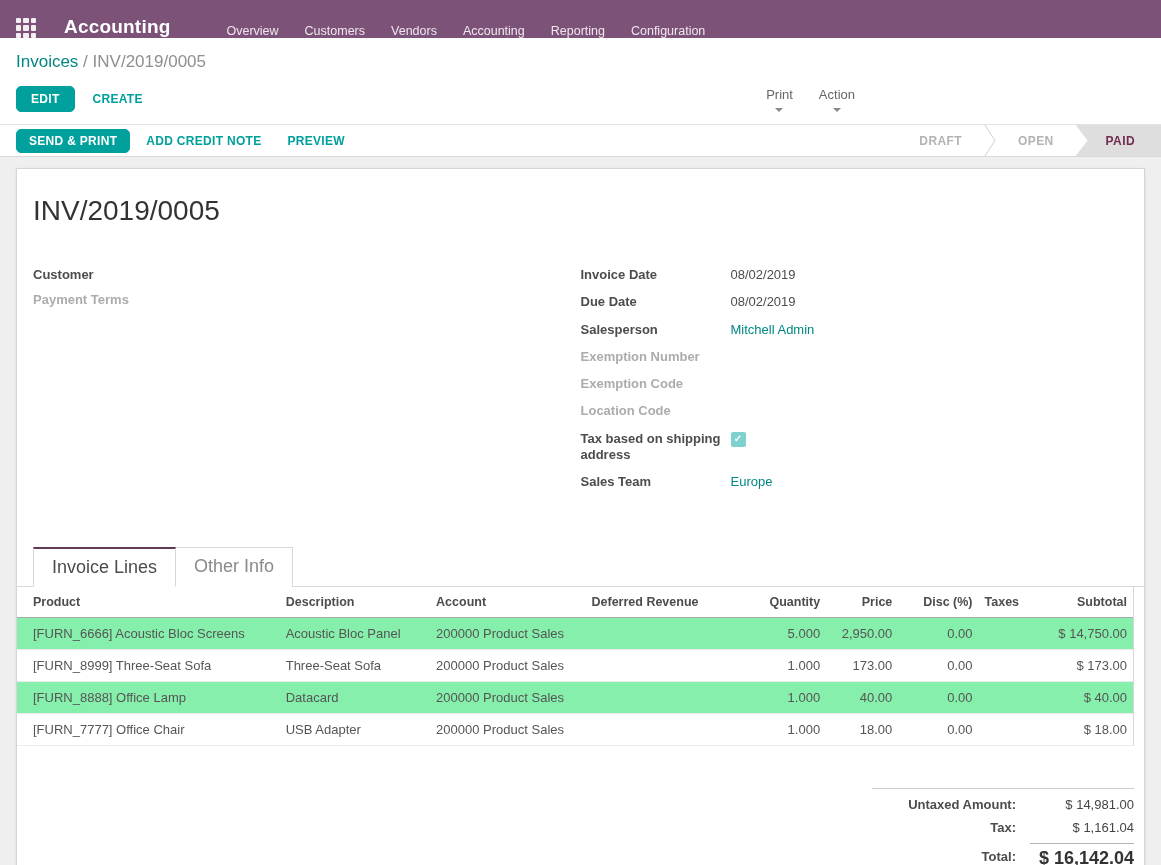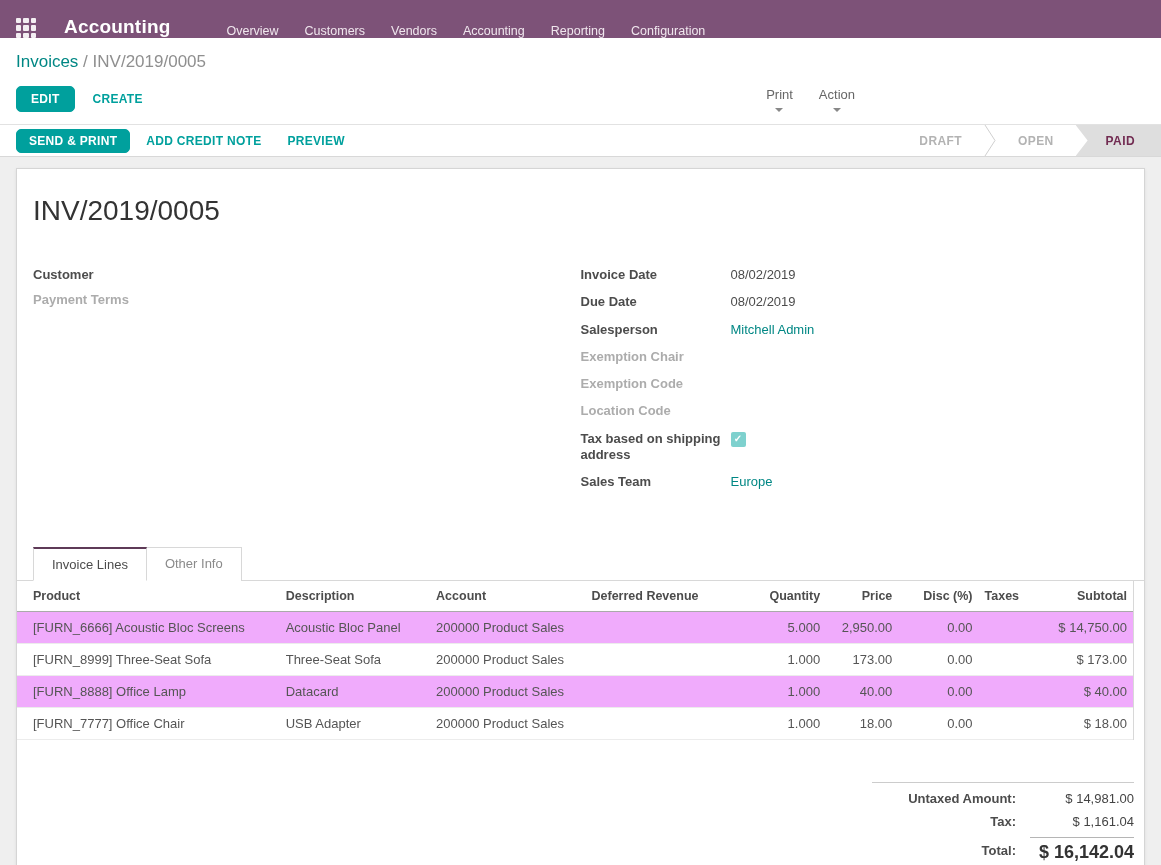--- a/index.html
+++ b/index.html
@@ -83,34 +83,34 @@
   .checkbox {
     width:15px; height:15px; background:#7ed1ce; border-radius:2px; display:inline-flex;
     align-items:center; justify-content:center; color:#fff; font-size:10px; font-weight:bold;
     margin-top:1px; cursor:default;
   }
 
   
   .tabs { display:flex; padding-left:16px; border-bottom:1px solid #d8d8d8; margin-top:46px; }
   .tab {
     padding:8px 18px; border:1px solid #d8d8d8; border-bottom:none; background:#fff;
-    color:#8a8a8a; cursor:pointer; margin-bottom:-1px; position:relative; font-size:13px;
+    color:#8a8a8a; cursor:pointer; margin-bottom:-1px; position:relative; font-size:18px;
   }
   .tab.active { color:#4c4c4c; border-top:2px solid #5e3a57; border-bottom:1px solid #fff; }
   .tab + .tab { border-left:none; }
 
   
   .table-wrap { border-right:1px solid #d8d8d8; margin-right:10px; }
   table.lines { width:100%; border-collapse:collapse; table-layout:fixed; }
   table.lines th {
     text-align:left; font-weight:bold; color:#4c4c4c; padding:8px 6px;
     border-bottom:1px solid #aaa; font-size:12.5px;
   }
   table.lines td { padding:8px 6px; border-bottom:1px solid #ececec; color:#555; }
-  table.lines tr.stripe td { background:#f0abfc; }
+  table.lines tr.stripe td { background:#86efac; }
   table.lines th.num, table.lines td.num { text-align:right; }
   table.lines th:first-child, table.lines td:first-child { padding-left:16px; }
   col.c-product{width:262px;} col.c-desc{width:150px;} col.c-account{width:155px;}
   col.c-defer{width:152px;} col.c-qty{width:88px;} col.c-price{width:72px;}
   col.c-disc{width:80px;} col.c-taxes{width:58px;} col.c-subtotal{width:96px;}
 
   
   .totals { width:262px; margin:42px 10px 0 auto; border-top:1px solid #ccc; padding-top:8px; }
   .t-row { display:flex; align-items:center; justify-content:flex-end; margin-bottom:8px; }
   .t-label { flex:1; text-align:right; font-weight:bold; color:#4c4c4c; padding-right:14px; }
@@ -204,21 +204,21 @@
         </div>
         <div class="f-row">
           <span class="f-label">Due Date</span>
           <span class="f-value">08/02/2019</span>
         </div>
         <div class="f-row">
           <span class="f-label">Salesperson</span>
           <span class="f-value link">Mitchell Admin</span>
         </div>
         <div class="f-row">
-          <span class="f-label empty">Exemption Chair</span>
+          <span class="f-label empty">Exemption Number</span>
           <span class="f-value"></span>
         </div>
         <div class="f-row">
           <span class="f-label empty">Exemption Code</span>
           <span class="f-value"></span>
         </div>
         <div class="f-row">
           <span class="f-label empty">Location Code</span>
           <span class="f-value"></span>
         </div>

